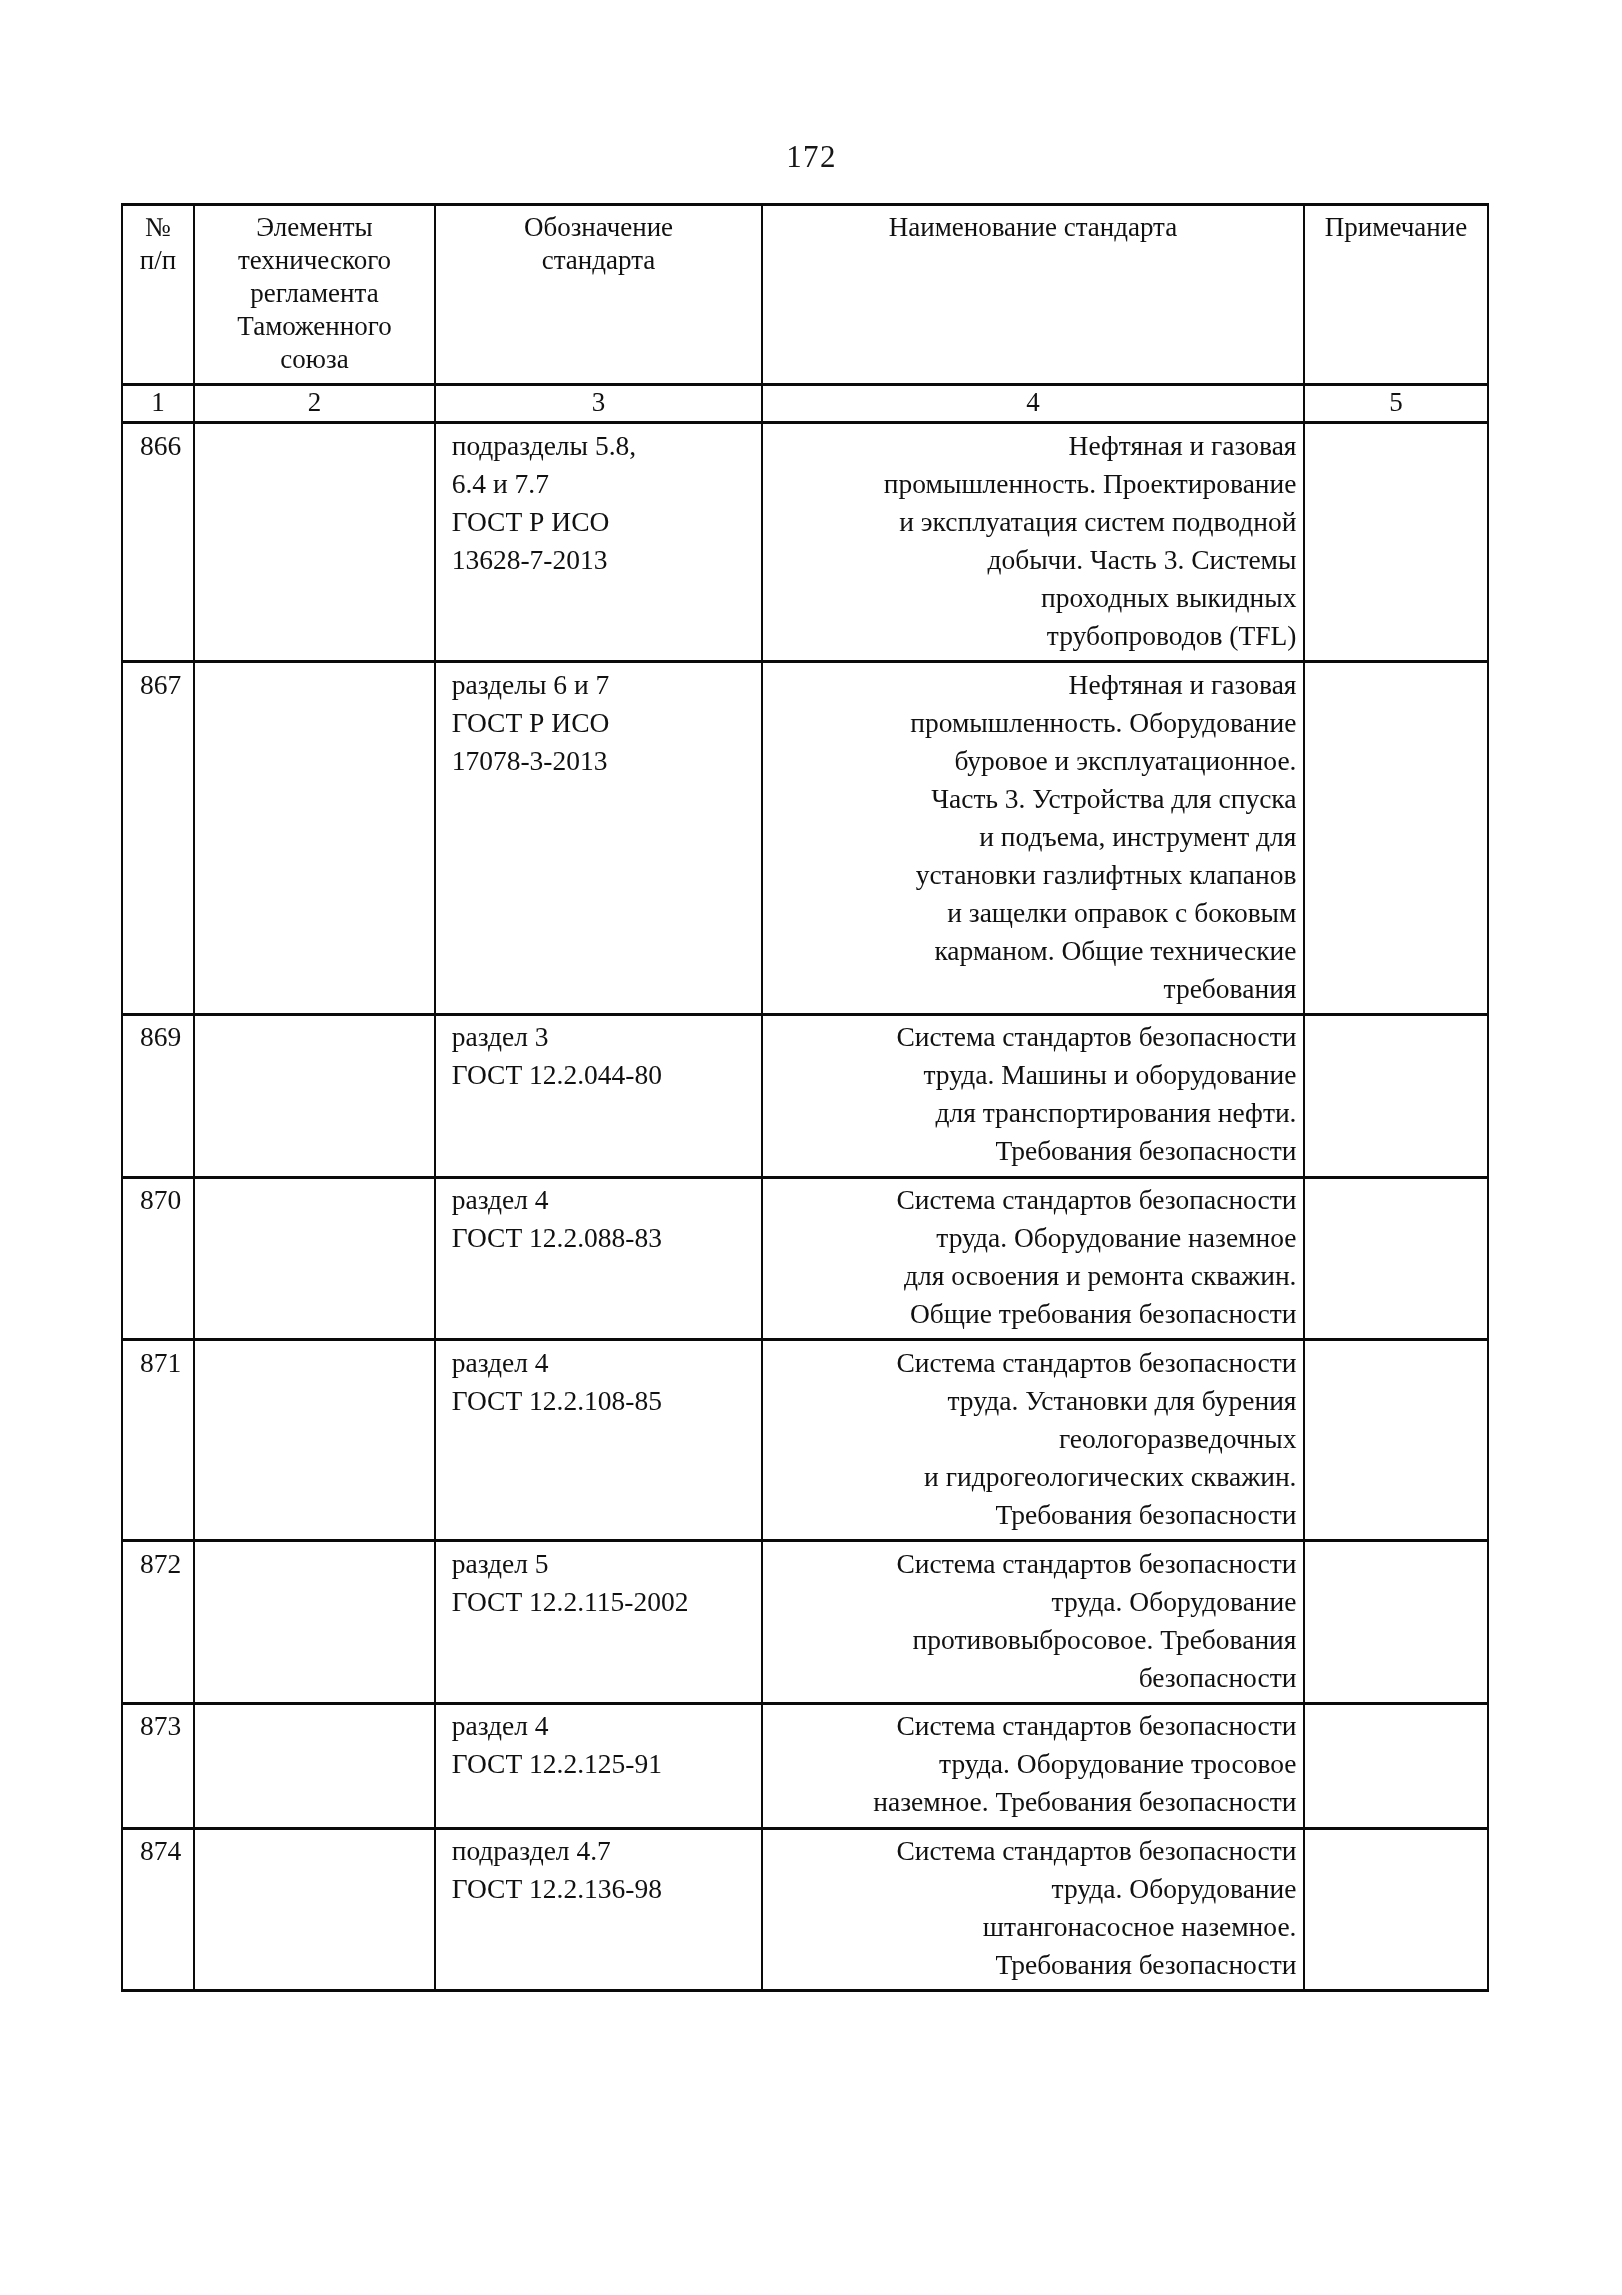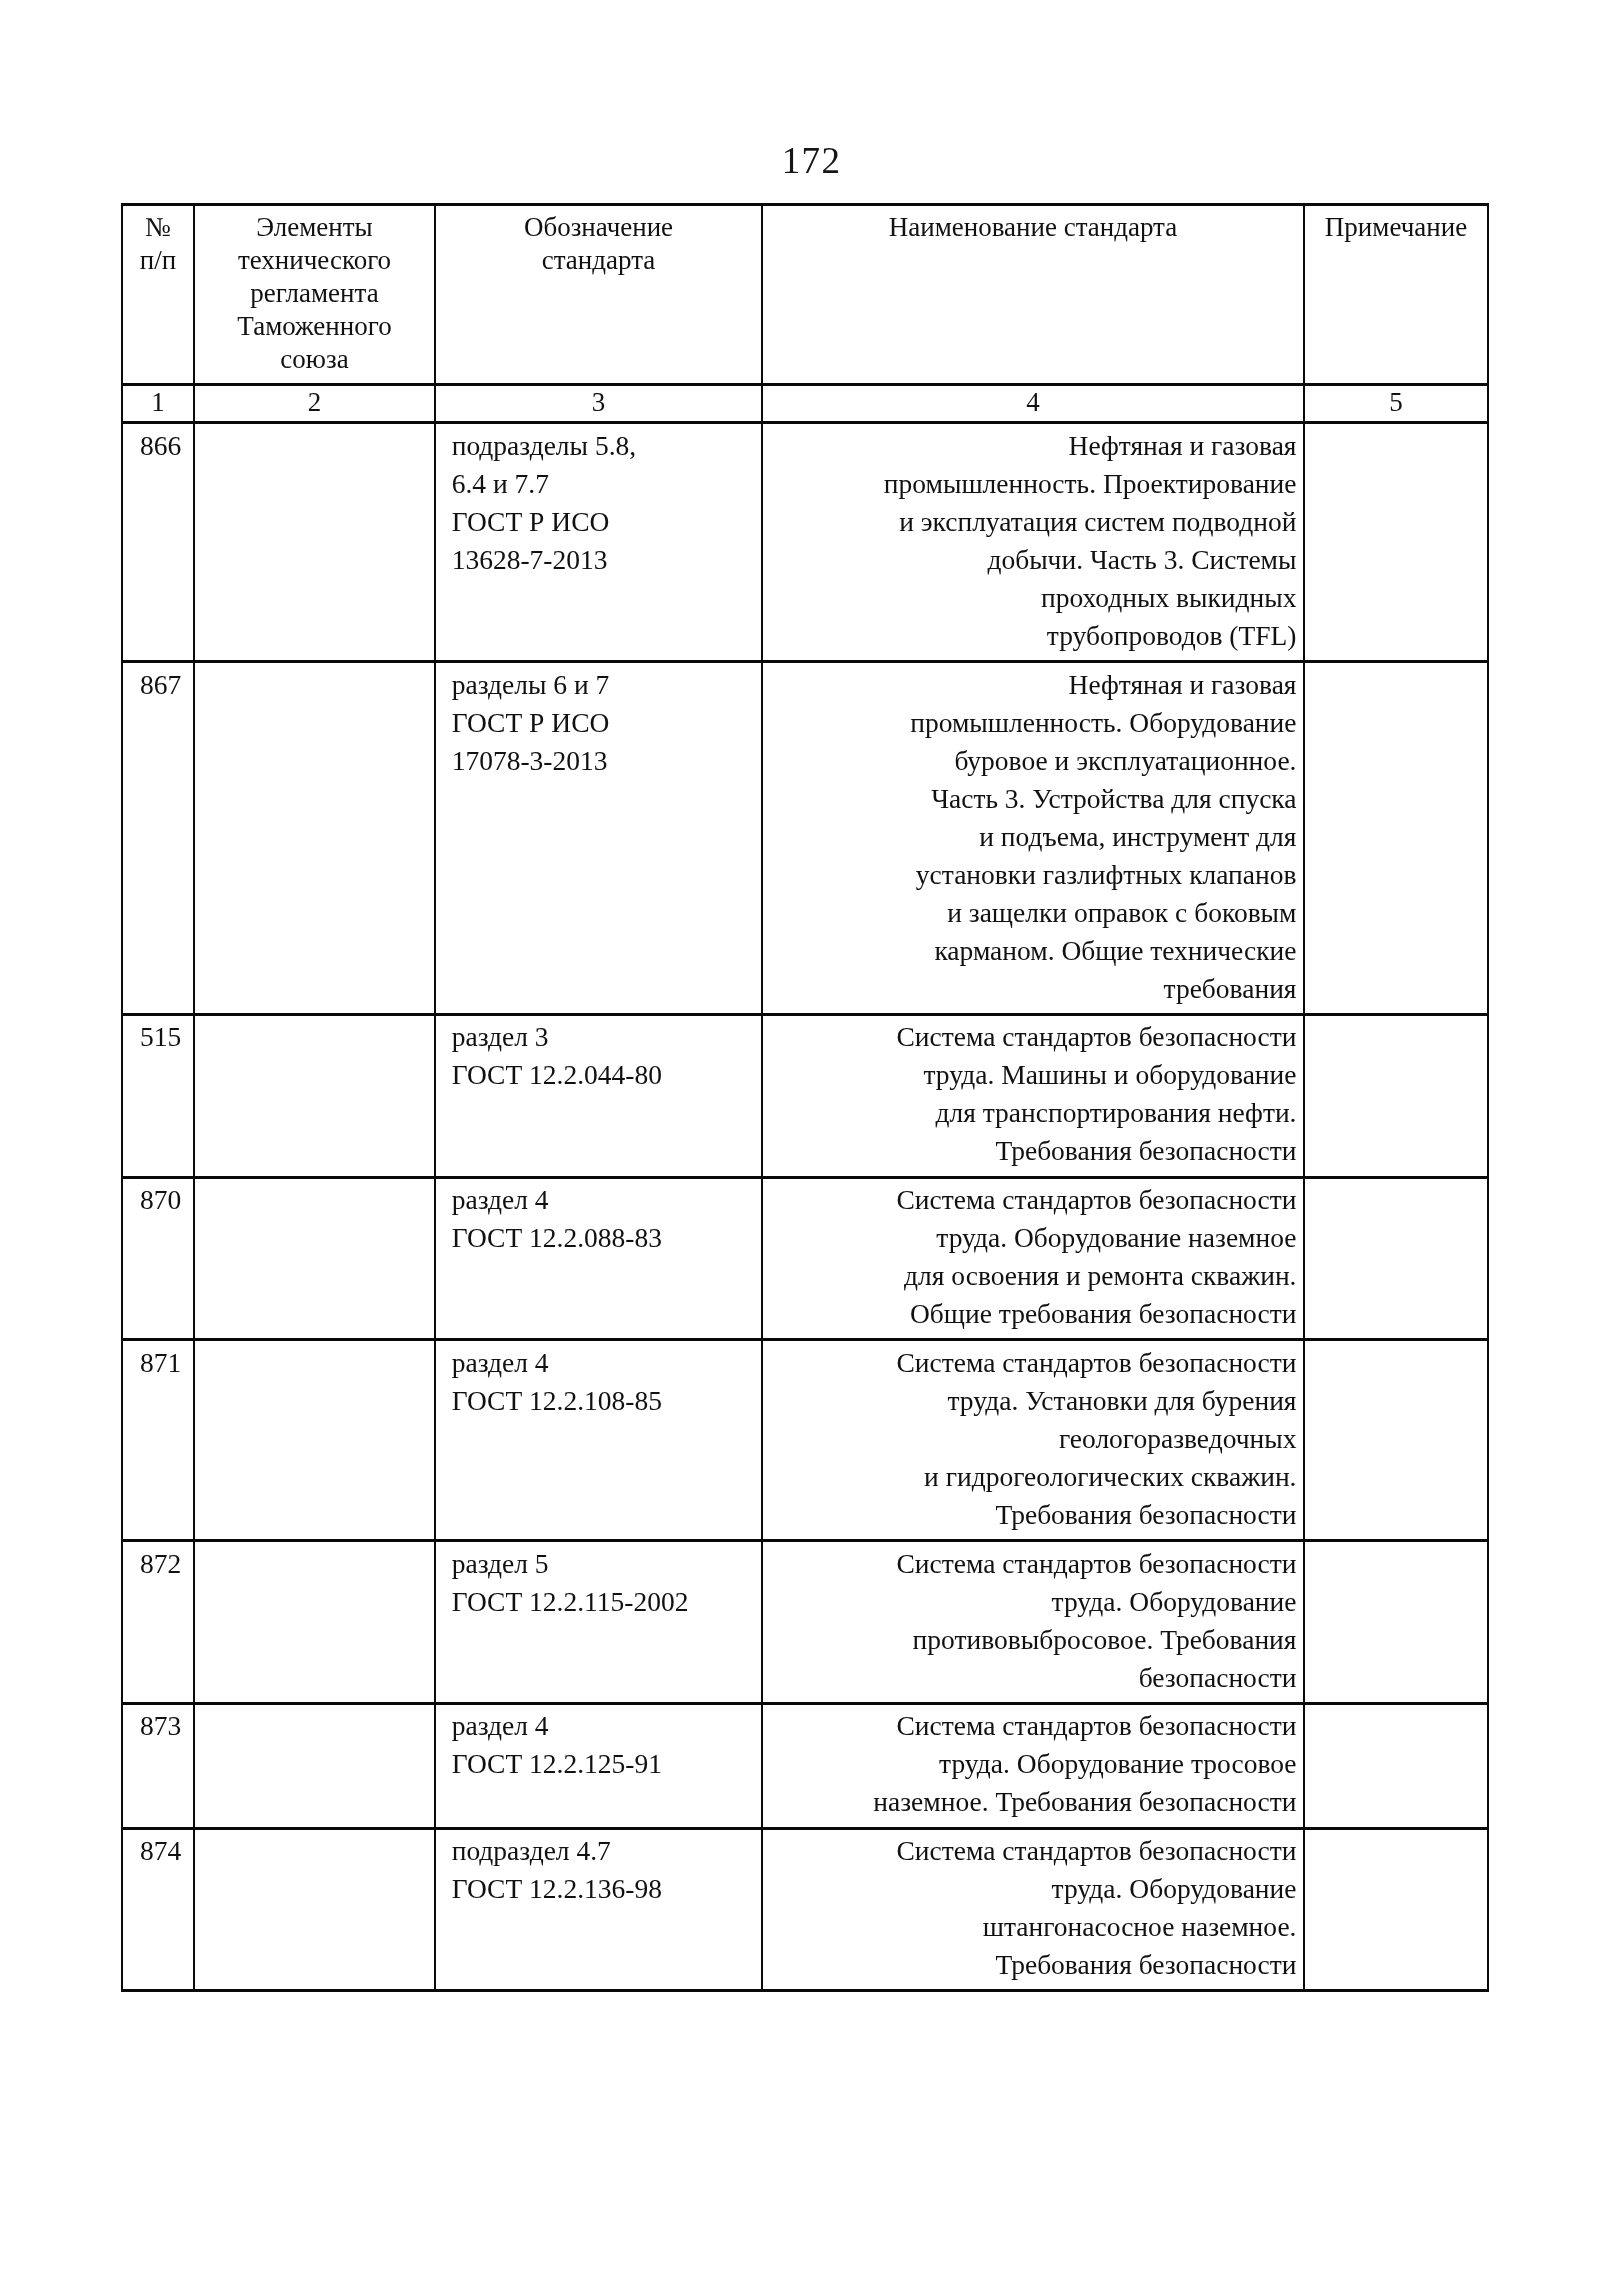--- a/index.html
+++ b/index.html
@@ -12,21 +12,21 @@
     font-family: "Liberation Serif", "DejaVu Serif", serif;
     color: #111111;
     overflow: hidden;
   }
   .page-number {
     position: absolute;
     top: 139px;
     left: 0;
     width: 1623px;
     text-align: center;
-    font-size: 37px;
+    font-size: 31px;
     letter-spacing: 1.3px;
     color: #161616;
   }
   table.standards-table {
     position: absolute;
     left: 121px;
     top: 203px;
     width: 1366px;
     border-collapse: collapse;
     table-layout: fixed;
@@ -134,21 +134,21 @@
 буровое и эксплуатационное.
 Часть 3. Устройства для спуска
 и подъема, инструмент для
 установки газлифтных клапанов
 и защелки оправок с боковым
 карманом. Общие технические
 требования</td>
         <td class="c-note"></td>
       </tr>
       <tr>
-        <td class="c-num">515</td>
+        <td class="c-num">869</td>
         <td class="c-elem"></td>
         <td class="c-desig">раздел 3
 ГОСТ 12.2.044-80</td>
         <td class="c-name">Система стандартов безопасности
 труда. Машины и оборудование
 для транспортирования нефти.
 Требования безопасности</td>
         <td class="c-note"></td>
       </tr>
       <tr>

